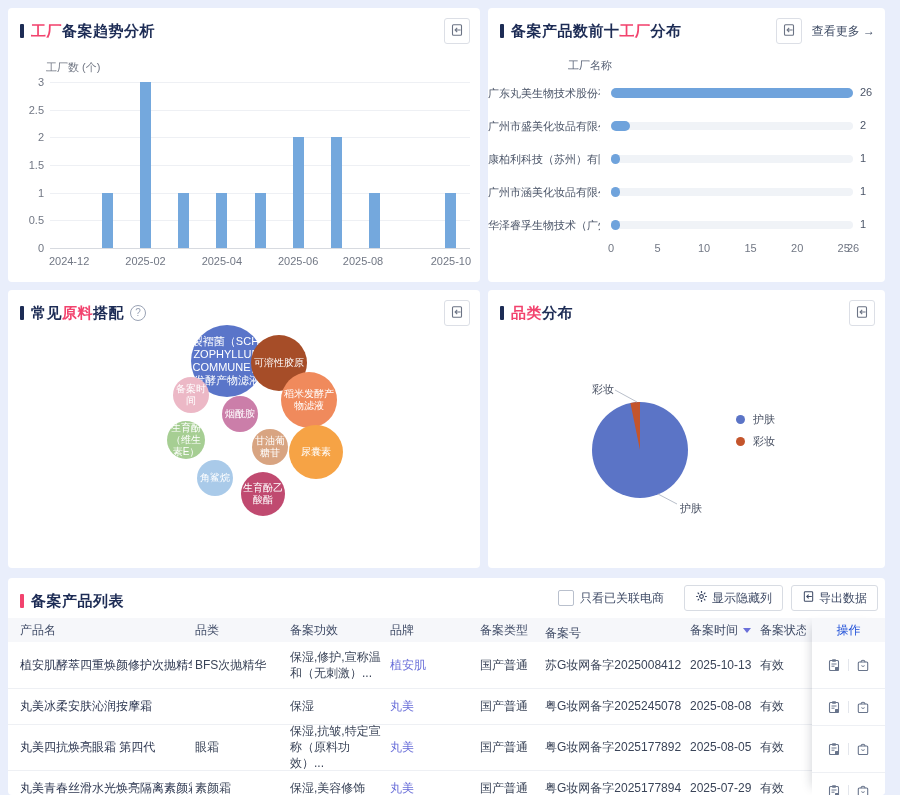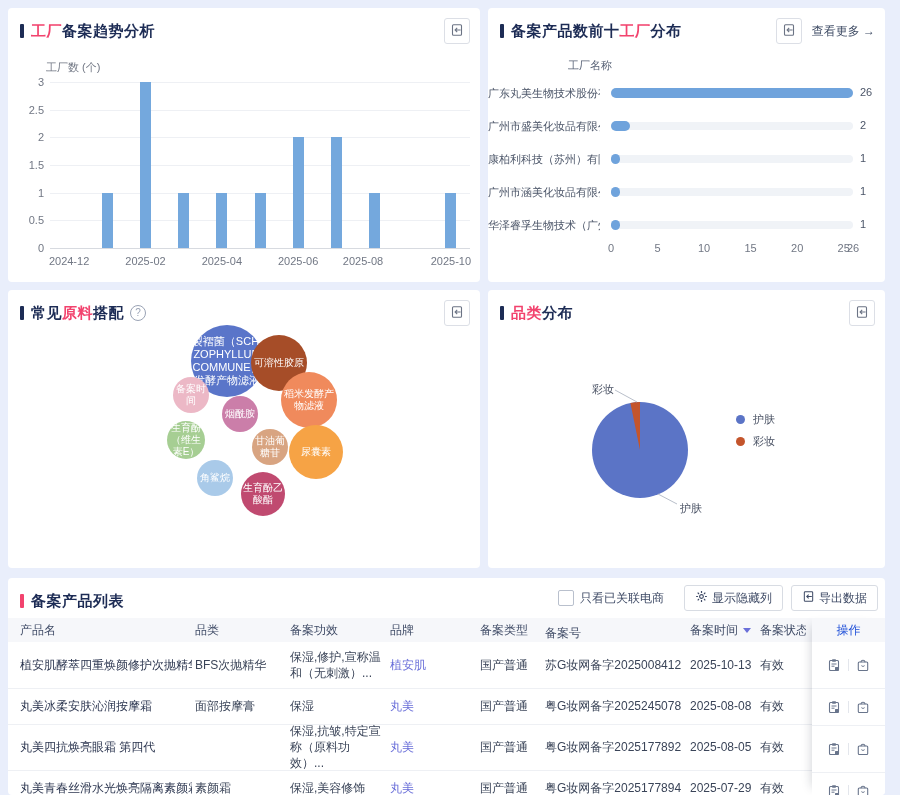--- a/index.html
+++ b/index.html
@@ -303,30 +303,30 @@
           <div class="td" style="left: 187px; width: 85px;">BFS次抛精华</div>
           <div class="td wrap" style="left: 282px; width: 92px;">保湿,修护,宣称温和（无刺激）...</div>
           <div class="td brand" style="left: 382px; width: 80px;">植安肌</div>
           <div class="td" style="left: 472px; width: 60px;">国产普通</div>
           <div class="td" style="left: 537px; width: 140px;">苏G妆网备字2025008412</div>
           <div class="td" style="left: 682px; width: 66px;">2025-10-13</div>
           <div class="td" style="left: 752px; width: 46px;">有效</div>
         </div>
         <div class="trow" style="top: 110px; height: 36px;">
           <div class="td name" style="left: 12px; width: 172px;">丸美冰柔安肤沁润按摩霜</div>
-          <div class="td" style="left: 187px; width: 85px;">面部按摩膏</div>
           <div class="td wrap" style="left: 282px; width: 92px;">保湿</div>
           <div class="td brand" style="left: 382px; width: 80px;">丸美</div>
           <div class="td" style="left: 472px; width: 60px;">国产普通</div>
           <div class="td" style="left: 537px; width: 140px;">粤G妆网备字2025245078</div>
           <div class="td" style="left: 682px; width: 66px;">2025-08-08</div>
           <div class="td" style="left: 752px; width: 46px;">有效</div>
         </div>
         <div class="trow" style="top: 146px; height: 46px;">
           <div class="td name" style="left: 12px; width: 172px;">丸美四抗焕亮眼霜 第四代</div>
+          <div class="td" style="left: 187px; width: 85px;">眼霜</div>
           <div class="td wrap" style="left: 282px; width: 92px;">保湿,抗皱,特定宣称（原料功效）...</div>
           <div class="td brand" style="left: 382px; width: 80px;">丸美</div>
           <div class="td" style="left: 472px; width: 60px;">国产普通</div>
           <div class="td" style="left: 537px; width: 140px;">粤G妆网备字2025177892</div>
           <div class="td" style="left: 682px; width: 66px;">2025-08-05</div>
           <div class="td" style="left: 752px; width: 46px;">有效</div>
         </div>
         <div class="trow" style="top: 192px; height: 36px;">
           <div class="td name" style="left: 12px; width: 172px;">丸美青春丝滑水光焕亮隔离素颜霜</div>
           <div class="td" style="left: 187px; width: 85px;">素颜霜</div>

